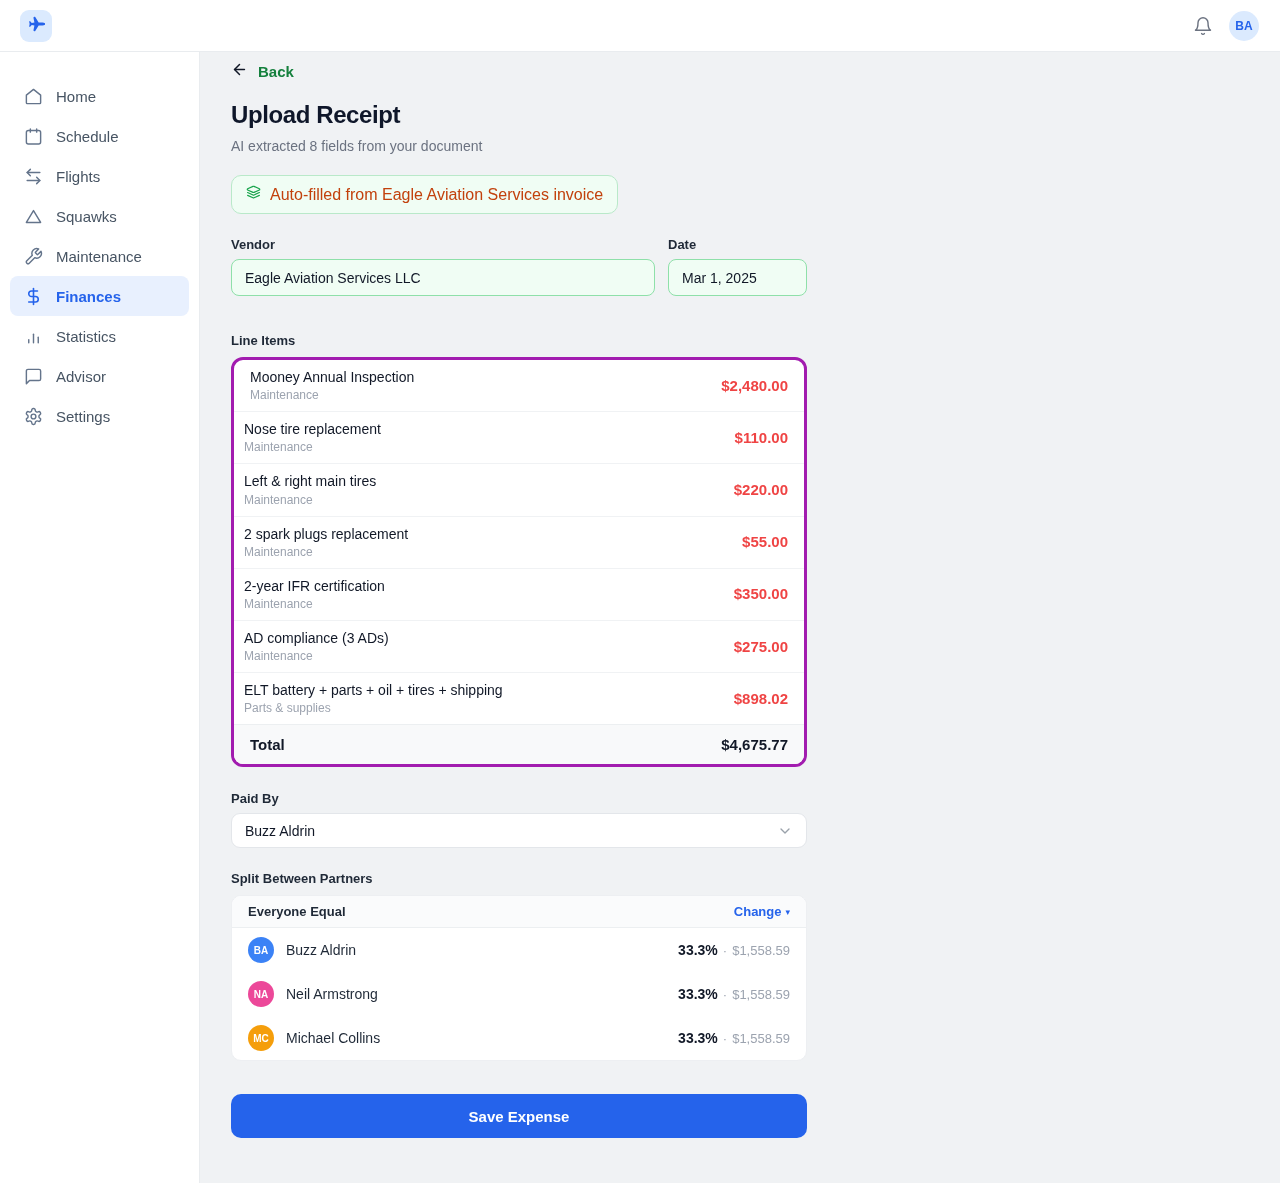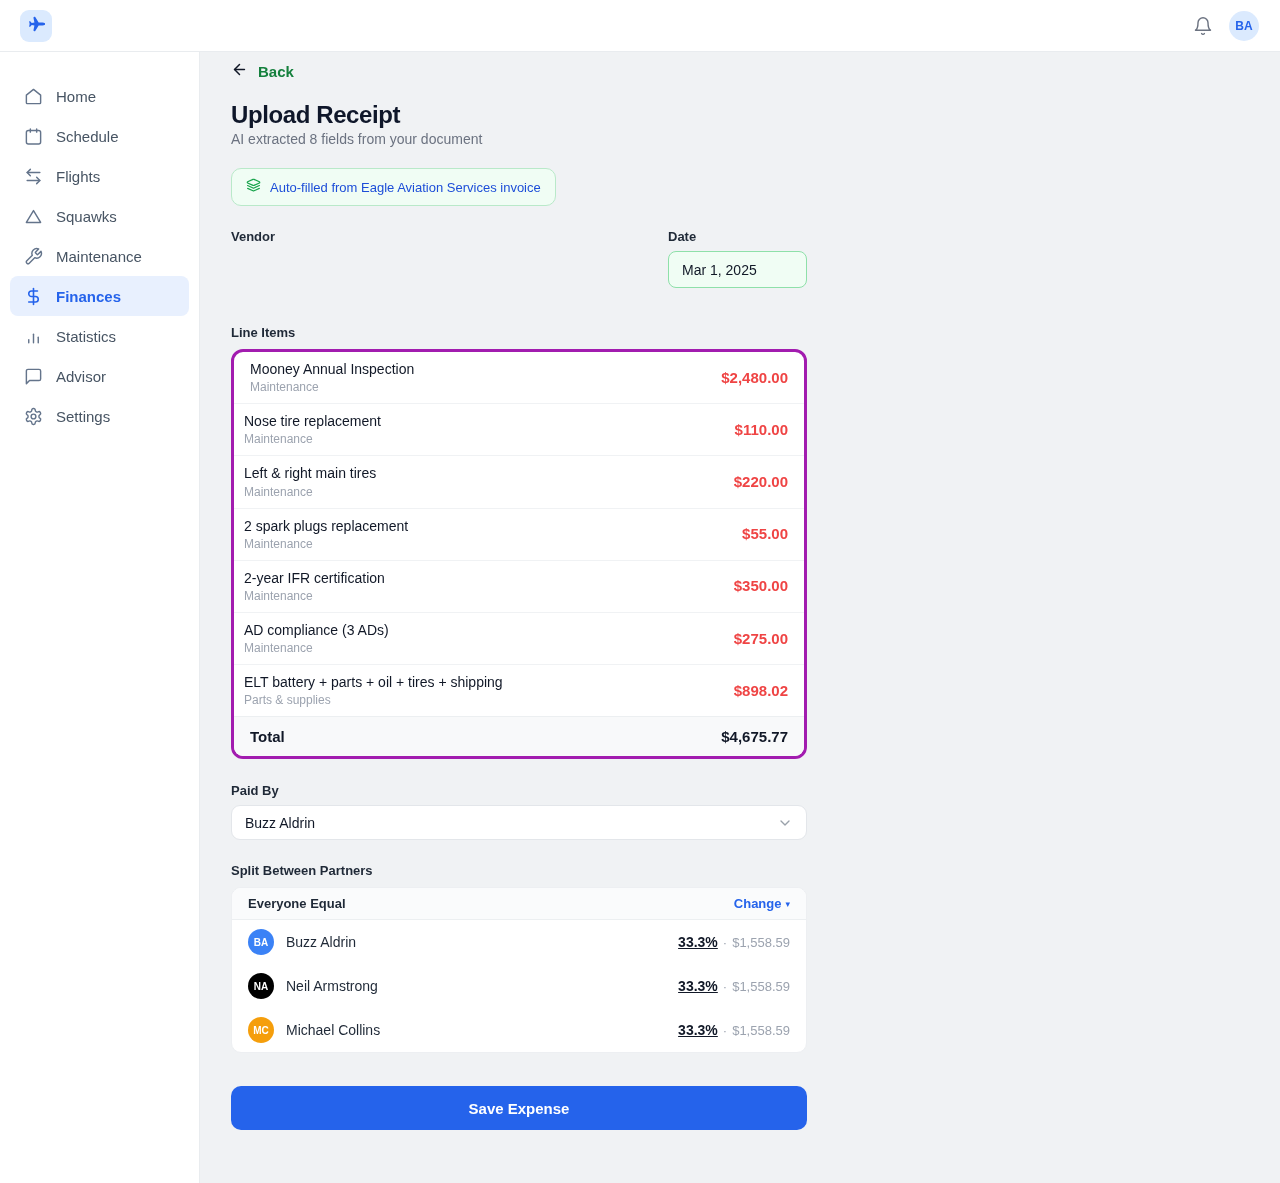--- a/index.html
+++ b/index.html
@@ -49,26 +49,26 @@
   .content { width: 576px; }
 
   .back-row {
     display: inline-flex; align-items: center; gap: 10px;
     font-size: 15px; font-weight: 600; color: #15803d; cursor: pointer;
     margin-bottom: 20px;
   }
   .back-row svg { width: 17px; height: 17px; }
 
   .page-title { font-size: 24px; font-weight: 700; letter-spacing: -0.4px; margin: 0; color: #0f172a; }
-  .subtitle { font-size: 14px; color: #6b7280; margin-top: 2px; }
+  .subtitle { font-size: 14px; color: #6b7280; margin-top: 9px; }
 
   .autofill-badge {
     margin-top: 21px; display: inline-flex; align-items: center; gap: 9px;
     padding: 9px 14px; background: #f0fdf4; border: 1px solid #b9e9c9;
-    border-radius: 10px; color: #1d4ed8; font-size: 13px; font-weight: 500;
+    border-radius: 10px; color: #c2410c; font-size: 16px; font-weight: 500;
   }
   .autofill-badge svg { width: 15px; height: 15px; }
 
   .fields-row { display: flex; gap: 13px; margin-top: 23px; }
   .field-vendor { flex: 1; }
   .field-date { width: 139px; }
   .field-label { font-size: 13px; font-weight: 700; color: #1f2937; margin-bottom: 7px; }
   .input-green {
     width: 100%; height: 37px; background: #f0fdf4;
     border: 1px solid #8ee0a9; border-radius: 8px;
@@ -121,25 +121,25 @@
     display: inline-flex; align-items: center; gap: 4px;
   }
   .change-link .caret { font-size: 9px; }
   .partner-row { display: flex; align-items: center; gap: 12px; padding: 9px 16px; }
   .avatar-sm {
     width: 26px; height: 26px; border-radius: 50%;
     color: #ffffff; font-size: 10px; font-weight: 700;
     display: flex; align-items: center; justify-content: center; flex-shrink: 0;
   }
   .avatar-blue { background: #3b82f6; }
-  .avatar-green { background: #000000; }
+  .avatar-green { background: #ec4899; }
   .avatar-orange { background: #f59e0b; }
   .partner-name { font-size: 14px; color: #1f2937; }
   .partner-meta { margin-left: auto; display: flex; align-items: baseline; gap: 5px; }
-  .pct { font-size: 14px; font-weight: 700; color: #111827; text-decoration: underline; }
+  .pct { font-size: 14px; font-weight: 700; color: #111827; }
   .sep { font-size: 13px; color: #9ca3af; }
   .amt { font-size: 13px; color: #9ca3af; }
 
   .save-btn {
     margin-top: 33px; width: 100%; height: 44px;
     background: #2563eb; color: #ffffff;
     font-size: 15px; font-weight: 600; font-family: inherit;
     border: none; border-radius: 10px; cursor: pointer;
   }
 </style>
@@ -285,20 +285,21 @@
             <path d="m2.6 12.1 8.57 3.91a2 2 0 0 0 1.66 0l8.57-3.9"></path>
             <path d="m2.6 16.6 8.57 3.9a2 2 0 0 0 1.66 0l8.57-3.9"></path>
           </svg>
         </span>
         <span>Auto-filled from Eagle Aviation Services invoice</span>
       </div>
 
       <div class="fields-row">
         <div class="field-vendor">
           <div class="field-label">Vendor</div>
+          <input class="input-green" type="text" value="Eagle Aviation Services LLC" style="">
         </div>
         <div class="field-date">
           <div class="field-label">Date</div>
           <input class="input-green" type="text" value="Mar 1, 2025" style="">
         </div>
       </div>
 
       <div class="section-label mt-lineitems">Line Items</div>
       <div class="card">
 

